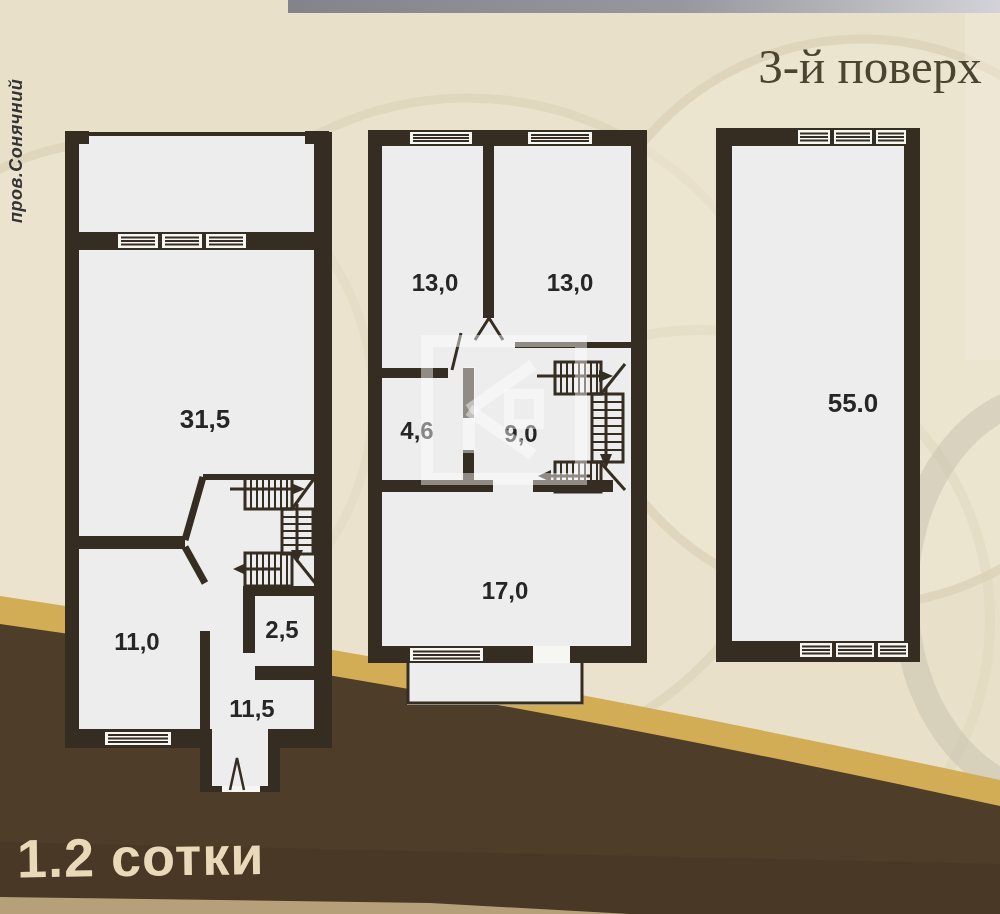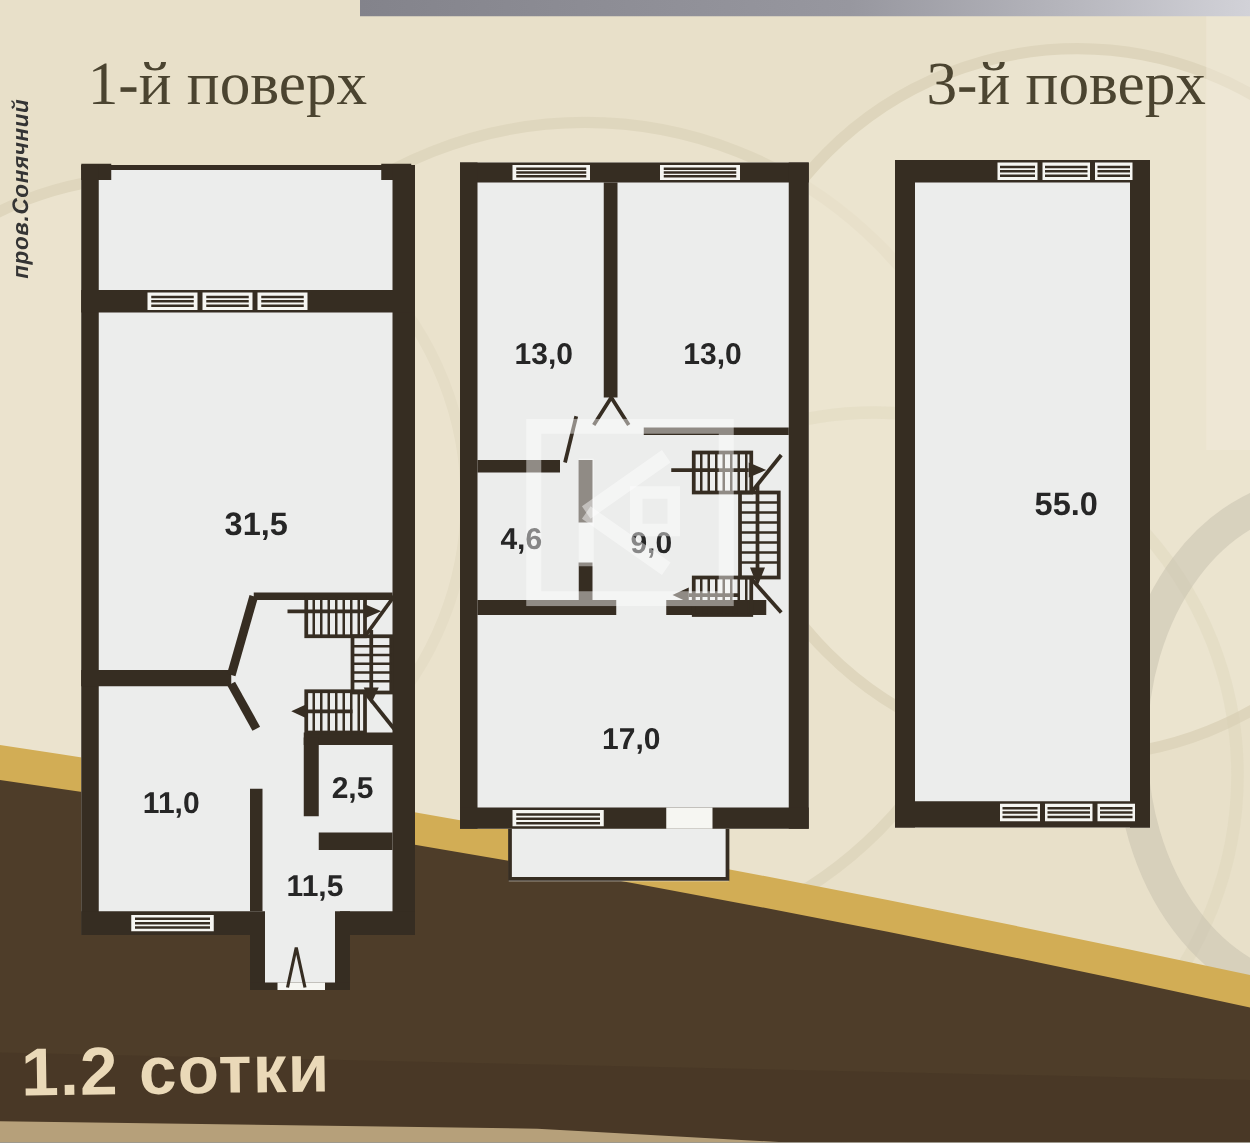--- a/index.html
+++ b/index.html
@@ -78,22 +78,21 @@
     <path d="M0,596 Q480,668 1000,780 L1000,808 Q480,694 0,626 Z" fill="#d2ad55"></path>
     <path d="M0,624 Q480,692 1000,806 L1000,914 L0,914 Z" fill="#4e3d29"></path>
     <path d="M0,842 L1000,864 L1000,914 L0,914 Z" fill="#453524" opacity="0.55"></path>
     <path d="M0,897 L430,903 L630,914 L0,914 Z" fill="#c2ac84" opacity="0.9"></path>
   </svg>
 
   <div class="top-strip"></div>
 
   <div class="street">пров.Сонячний</div>
 
-  <div class="floor-title" style="left:57px;width:250px;">1-й поверх</div>
-  <div class="floor-title" style="left:728px;width:250px;">3-й поверх</div>
+  <div class="floor-title" style="left:745px;width:250px;">3-й поверх</div>
 
   <svg class="abs" style="left:60px;top:128px;" width="276" height="684" viewBox="0 0 276 684">
 
     <rect class="fl" x="5" y="4" width="264" height="616"></rect>
 
     <rect class="wall" x="5" y="4" width="264" height="4"></rect>
     <rect class="wall" x="5" y="3" width="24" height="13"></rect>
     <rect class="wall" x="245" y="3" width="24" height="13"></rect>
 
     <rect class="wall" x="5" y="4" width="14" height="616"></rect>

